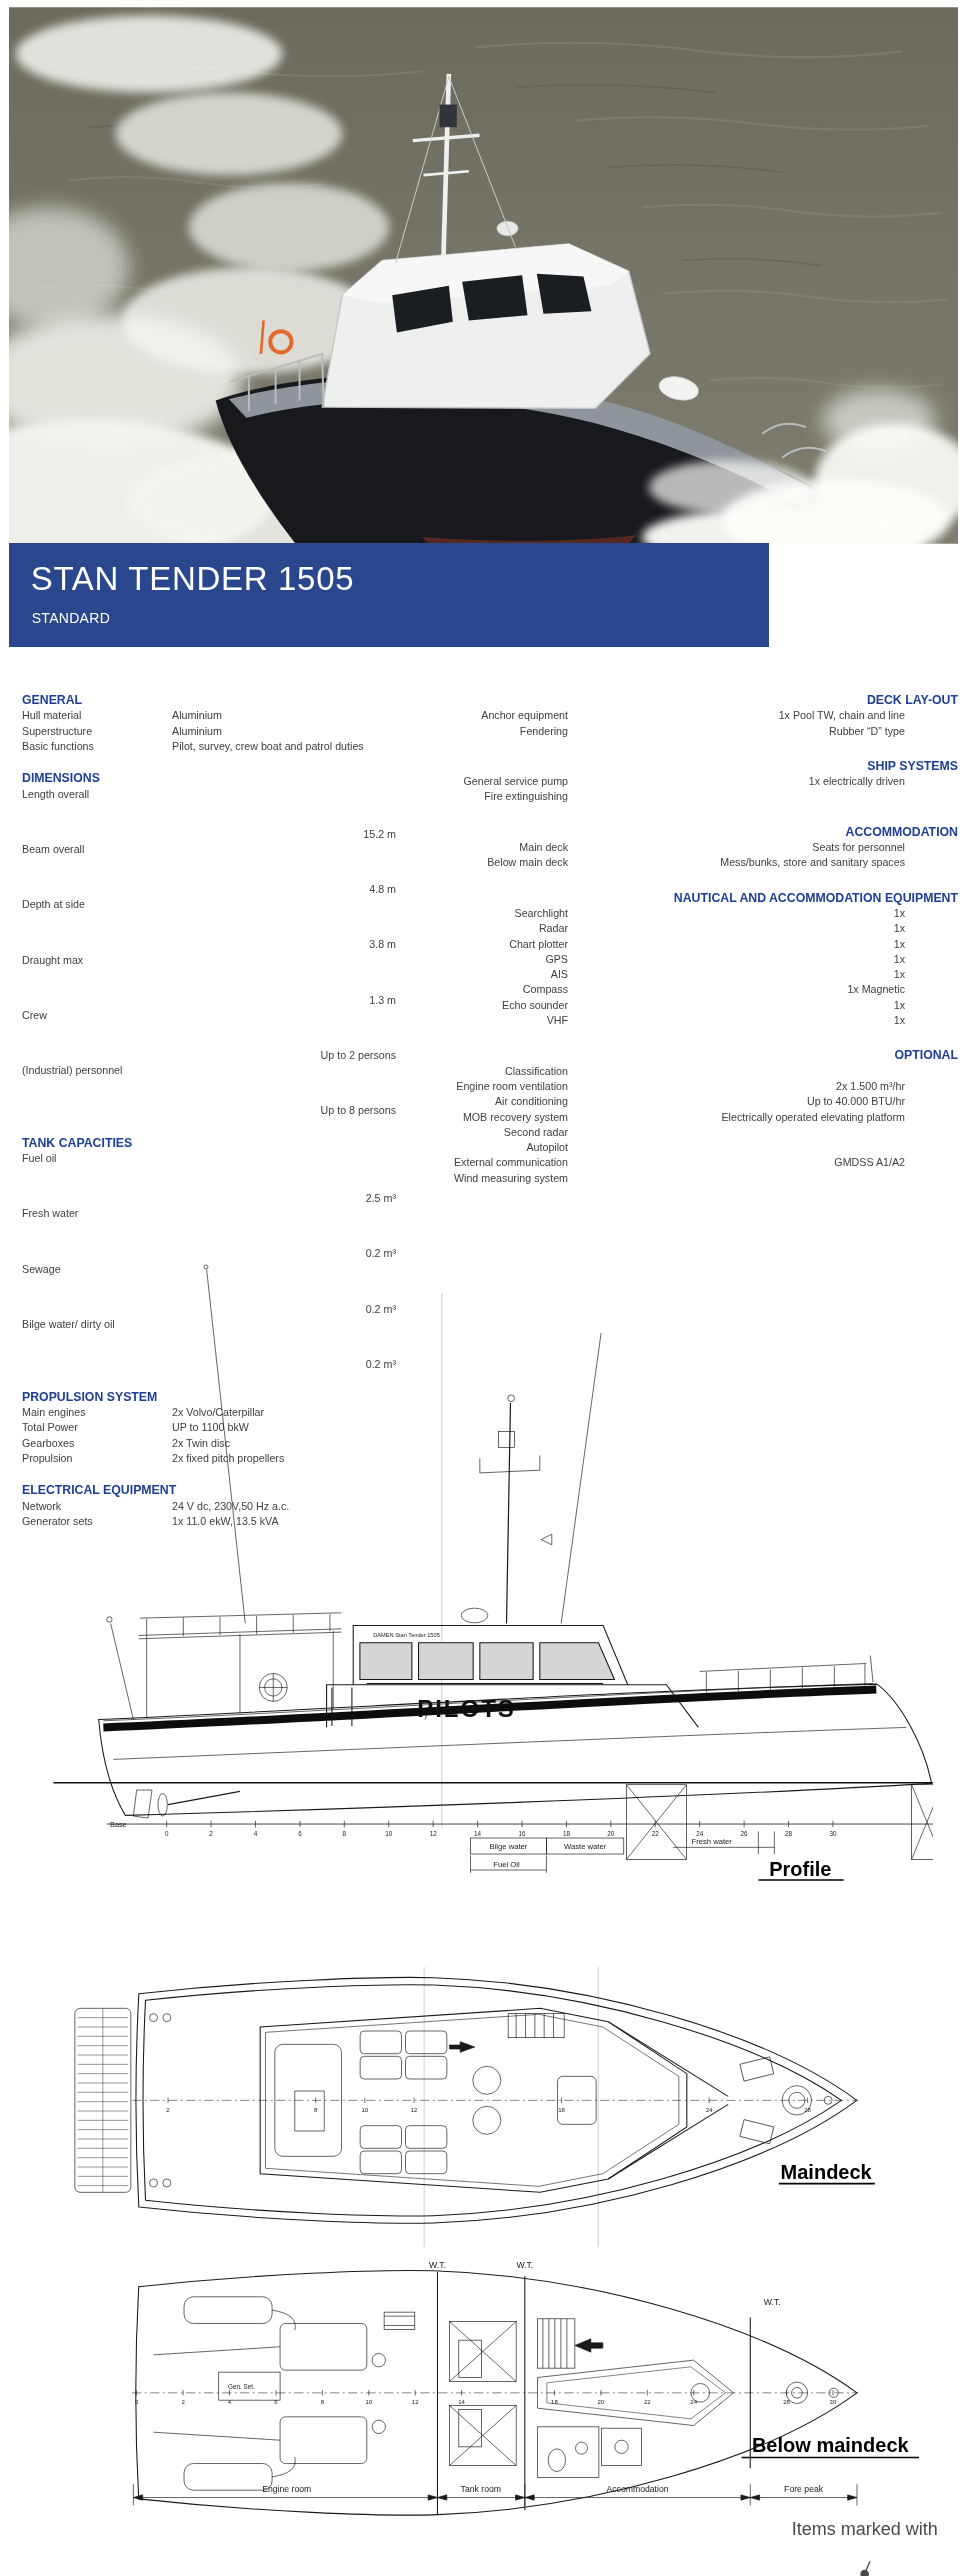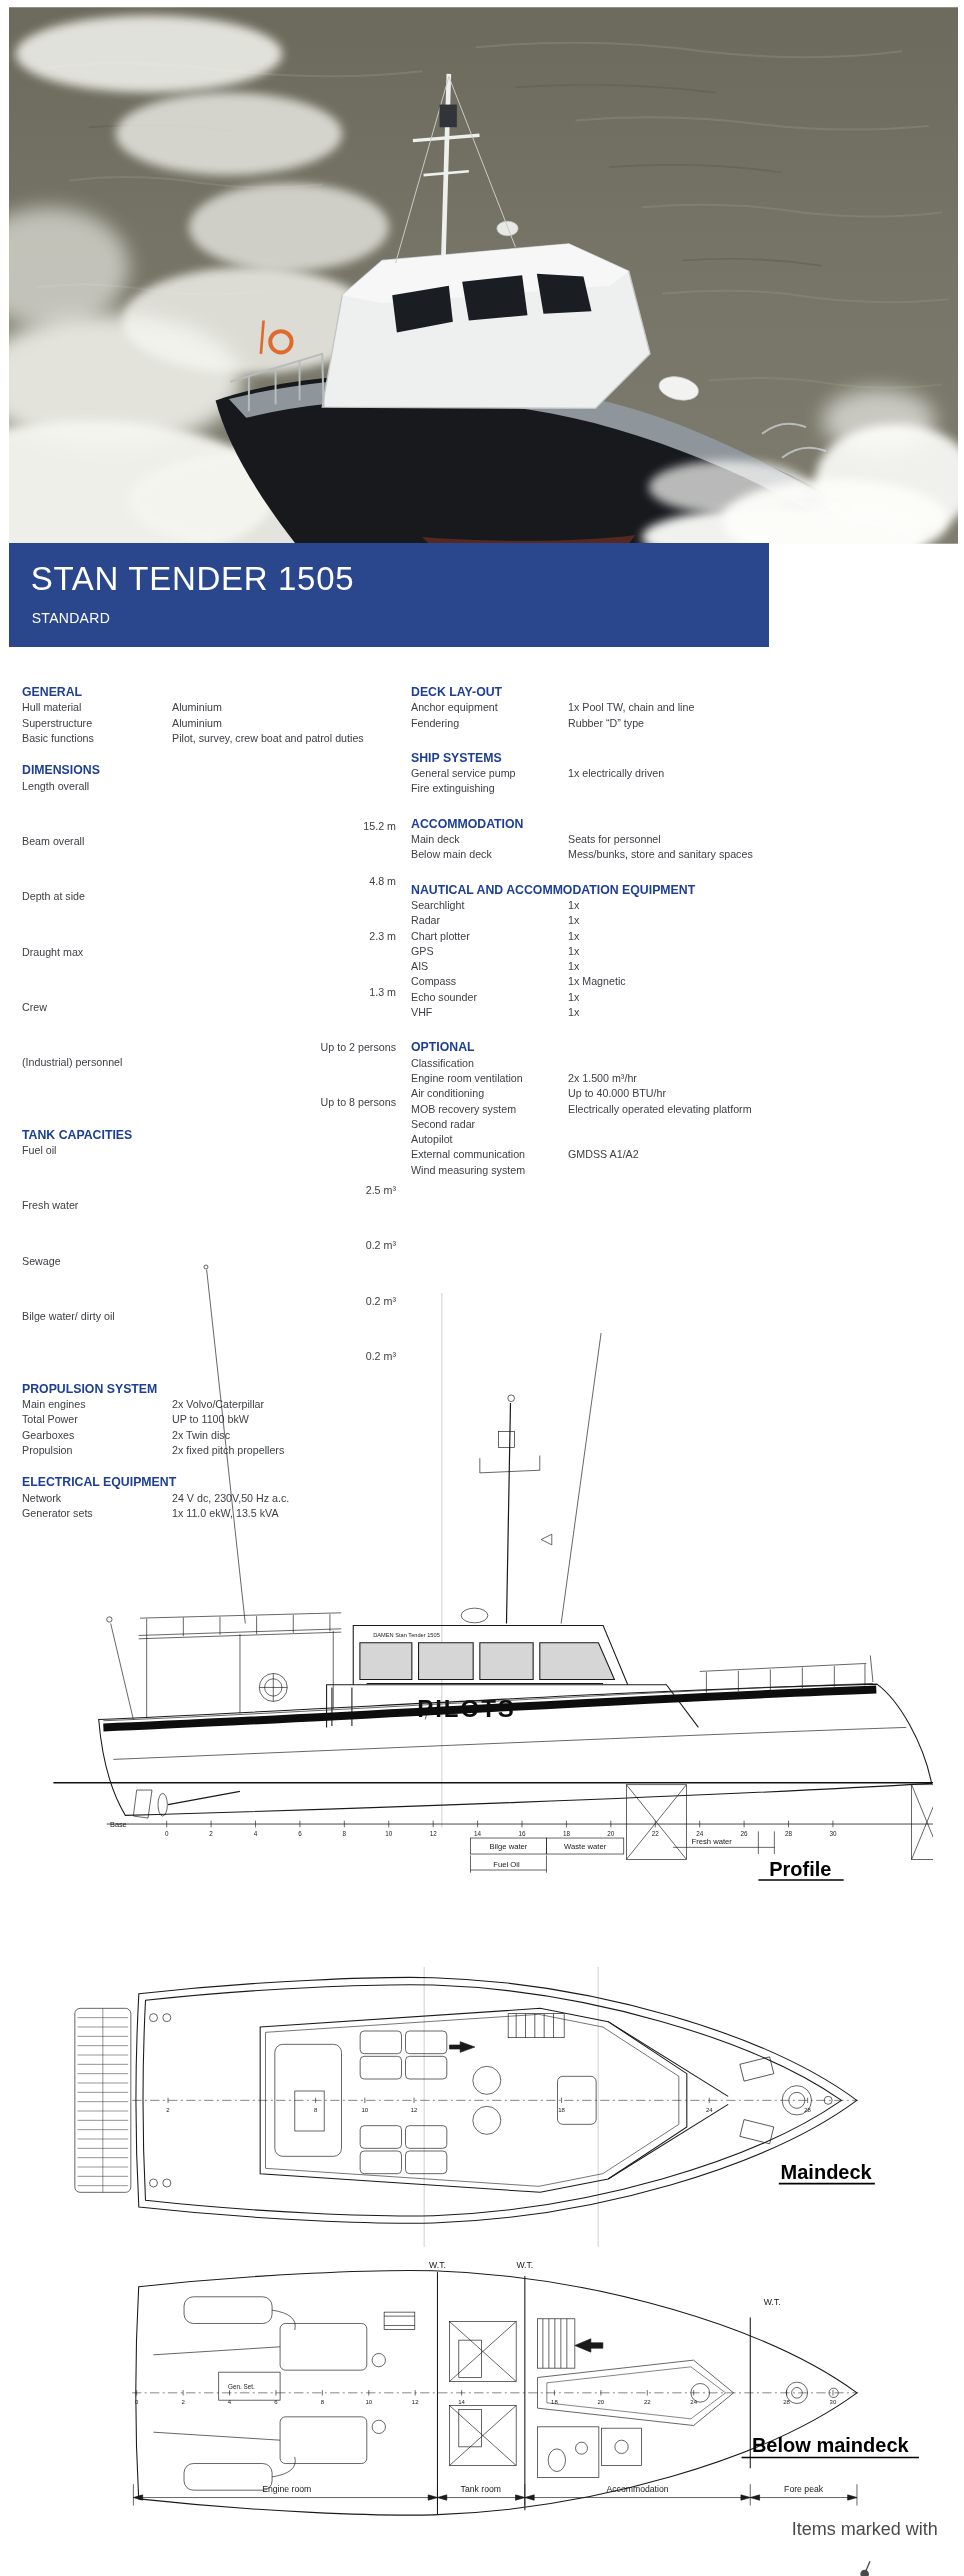--- a/index.html
+++ b/index.html
@@ -10,25 +10,25 @@
   .photo{position:absolute;left:8.7px;top:6.7px;width:949px;height:537px;}
   .photo svg{display:block;}
 
   
   .banner{position:absolute;left:8.7px;top:543px;width:760px;height:104px;background:#2a478d;color:#fff;}
   .banner .t{position:absolute;left:22px;top:17.3px;font-size:33px;font-weight:400;letter-spacing:0.7px;}
   .banner .s{position:absolute;left:23px;top:67px;font-size:14px;font-weight:400;letter-spacing:0.3px;text-align:center;}
 
   
   .specs{position:absolute;left:22px;top:681px;width:936px;color:#3d4045;font-size:10.7px;}
-  .col{position:absolute;top:4px;}
+  .col{position:absolute;top:12px;}
   .col-left{left:0;width:383px;}
   .col-right{left:389px;width:547px;}
   .sec{margin:0 0 17.3px 0;}
-  .col-right .sec{margin-bottom:20px;}
+  .col-right .sec{margin-bottom:20px;text-align:right;}
   .sec-h{margin:0;padding:0 0 1.3px 0;font-size:12.3px;font-weight:bold;color:#1d3e97;}
   .row{display:flex;min-height:15.3px;line-height:15.3px;}
   .lbl{flex:0 0 150px;}
   .col-right .lbl{flex:0 0 157px;}
   .val{flex:1 1 auto;}
   .col-right .val{max-width:337px;}
   .sec.mid .val{flex:0 0 143px;margin-left:81px;text-align:right;margin-top:40px;}
 
   
   .draw{position:absolute;}
@@ -175,21 +175,21 @@
           <div class="row">
             <span class="lbl">Length overall</span>
             <span class="val">15.2 m</span>
           </div>
           <div class="row">
             <span class="lbl">Beam overall</span>
             <span class="val">4.8 m</span>
           </div>
           <div class="row">
             <span class="lbl">Depth at side</span>
-            <span class="val">2.3 m</span>
+            <span class="val">3.8 m</span>
           </div>
           <div class="row">
             <span class="lbl">Draught max</span>
             <span class="val">1.3 m</span>
           </div>
           <div class="row">
             <span class="lbl">Crew</span>
             <span class="val">Up to 2 persons</span>
           </div>
           <div class="row">

